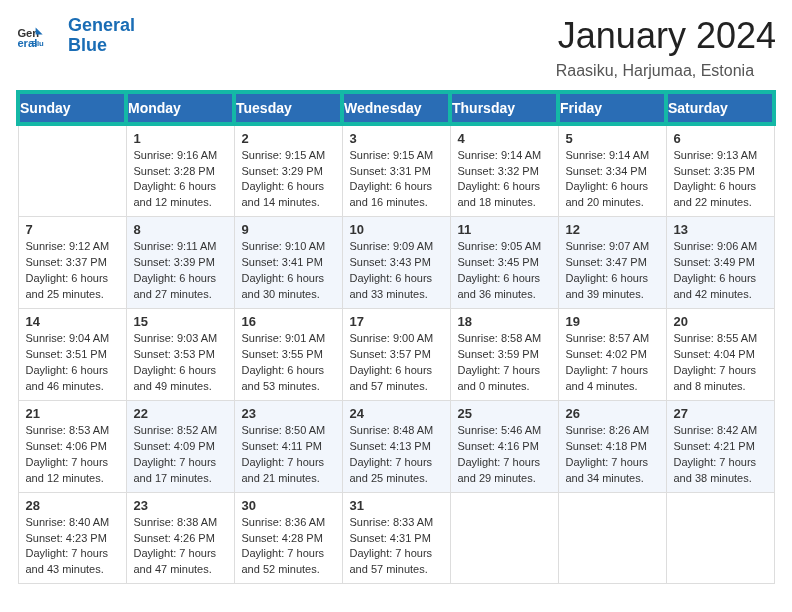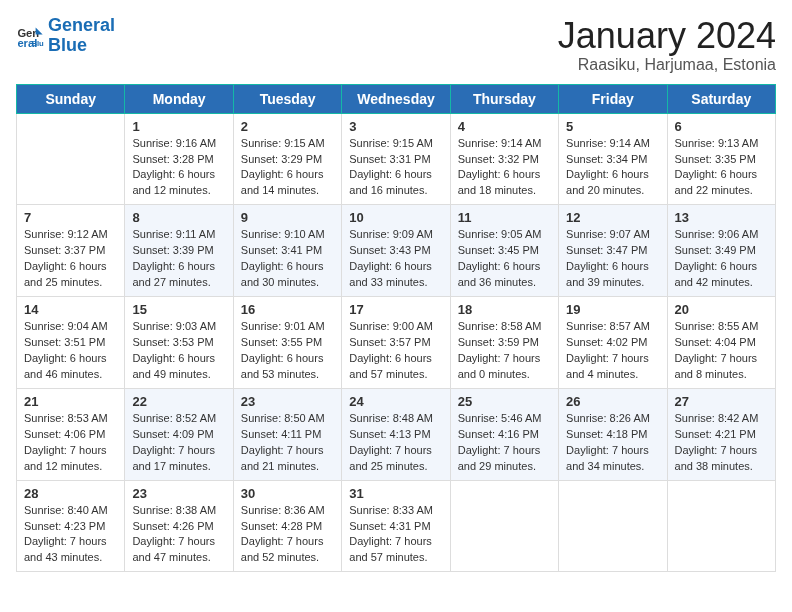--- a/index.html
+++ b/index.html
@@ -20,53 +20,54 @@
       display: flex;
       align-items: center;
       gap: 4px;
     }
     .logo-text {
       font-size: 18px;
       font-weight: bold;
       color: #333;
       line-height: 1.1;
     }
-    .logo-text span { color: #1a6db5; }
+    .logo-text span { color: #1a6db5; margin-left: 20px; }
     .logo-icon {
       width: 28px;
       height: 28px;
     }
     .title-block {
       text-align: right;
     }
     .month-title {
       font-size: 36px;
       font-weight: normal;
       color: #222;
       line-height: 1.1;
       margin-left: 24px;
     }
     .location-title {
       font-size: 16px;
       color: #555;
-      margin-top: 0;
+      margin-top: 6px;
+      text-align: center;
     }
     table {
       width: 100%;
       border-collapse: collapse;
       table-layout: fixed;
     }
     thead th {
       background-color: #2a6db5;
       color: white;
-      text-align: center;
+      text-align: left;
       padding: 6px 0;
       font-size: 14px;
       font-weight: bold;
-      border: 1px solid #14b8a6;
+      border: 4px solid #14b8a6;
     }
     td {
       border: 1px solid #ddd;
       vertical-align: top;
       padding: 5px 7px;
       font-size: 11px;
       color: #333;
       height: 82px;
       background: #fff;
     }

